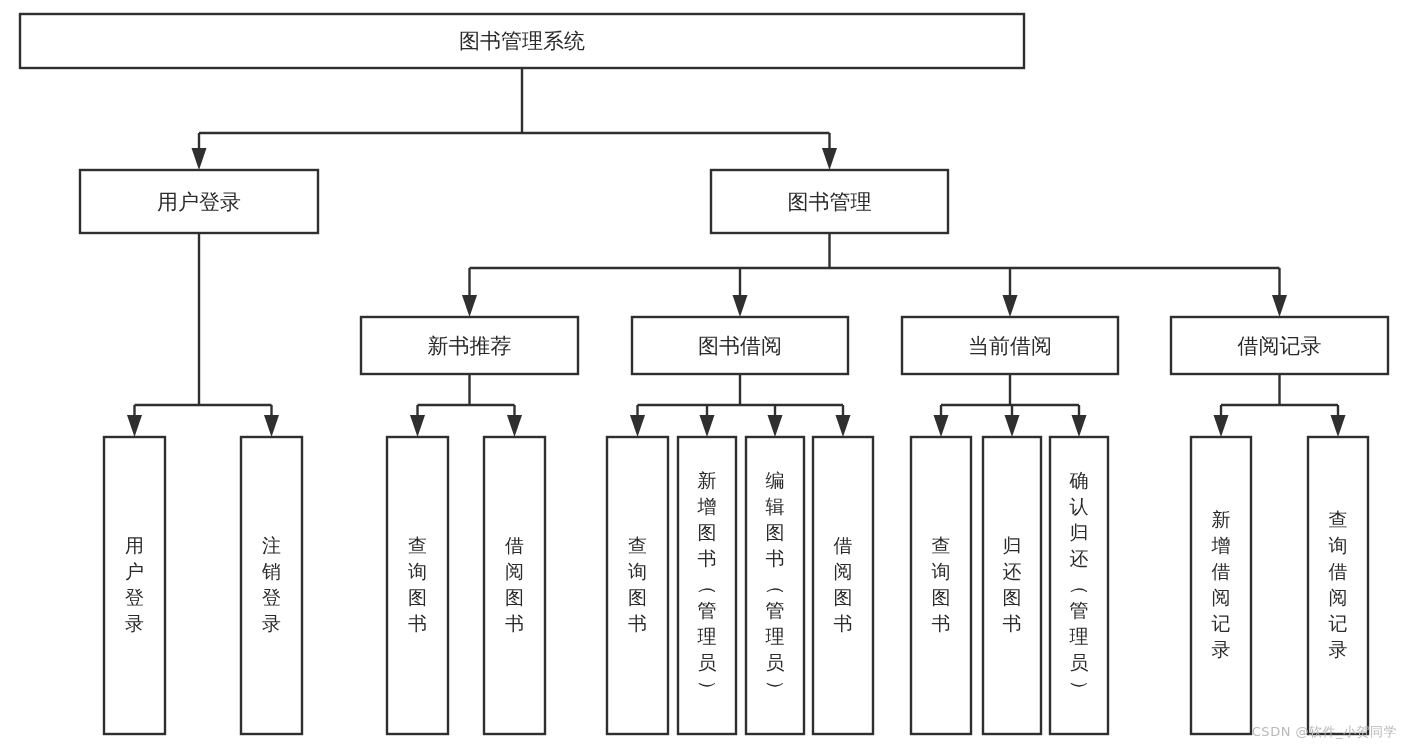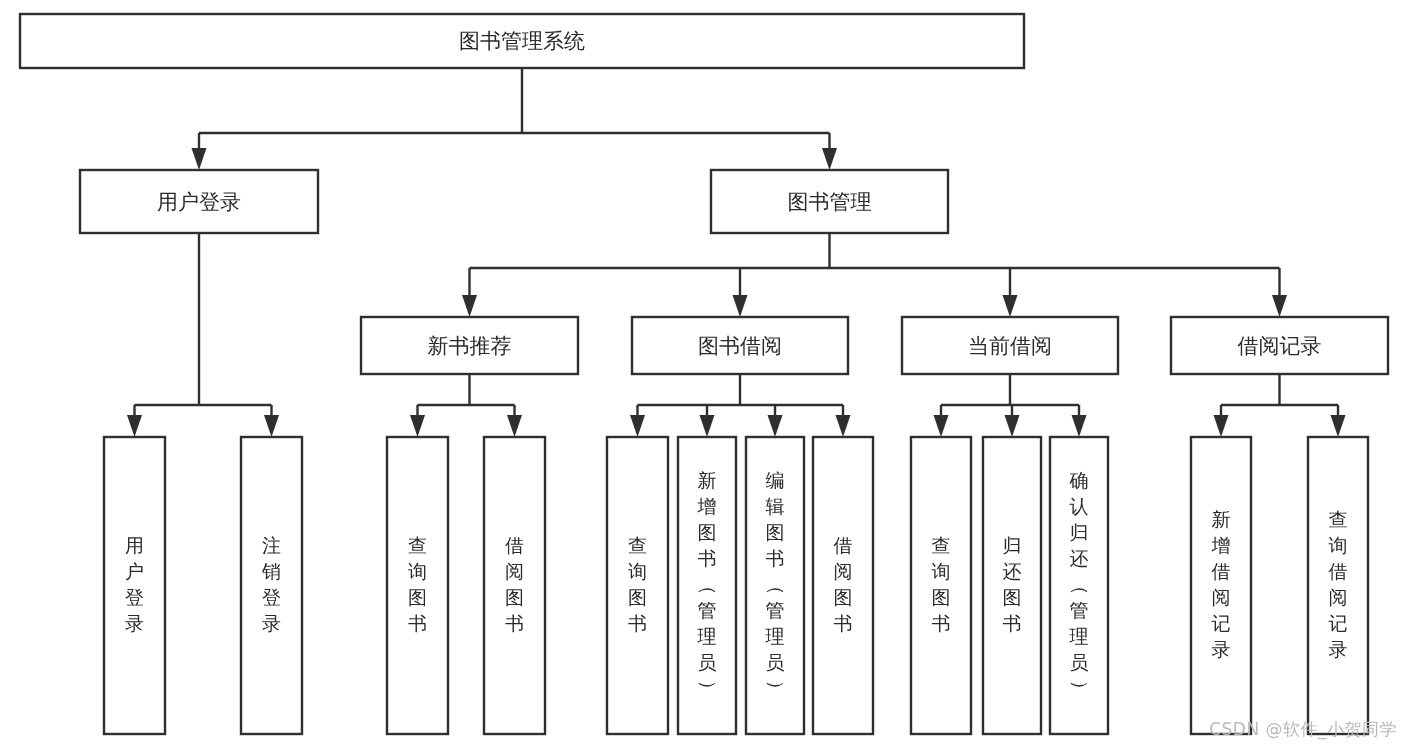--- a/index.html
+++ b/index.html
@@ -54,21 +54,21 @@
     font-size: 19px;
     fill: #2a2a2a;
     text-anchor: middle;
     dominant-baseline: middle;
   }
   .watermark {
     position: absolute;
     right: 8px;
     bottom: 6px;
     font-family: "DejaVu Sans", "Liberation Sans", sans-serif;
-    font-size: 17px;
+    font-size: 13px;
     color: #b9b9b9;
     white-space: nowrap;
     letter-spacing: 0.5px;
     pointer-events: none;
   }
 </style>
 </head>
 <body>
 
 <div id="diagram-root">

